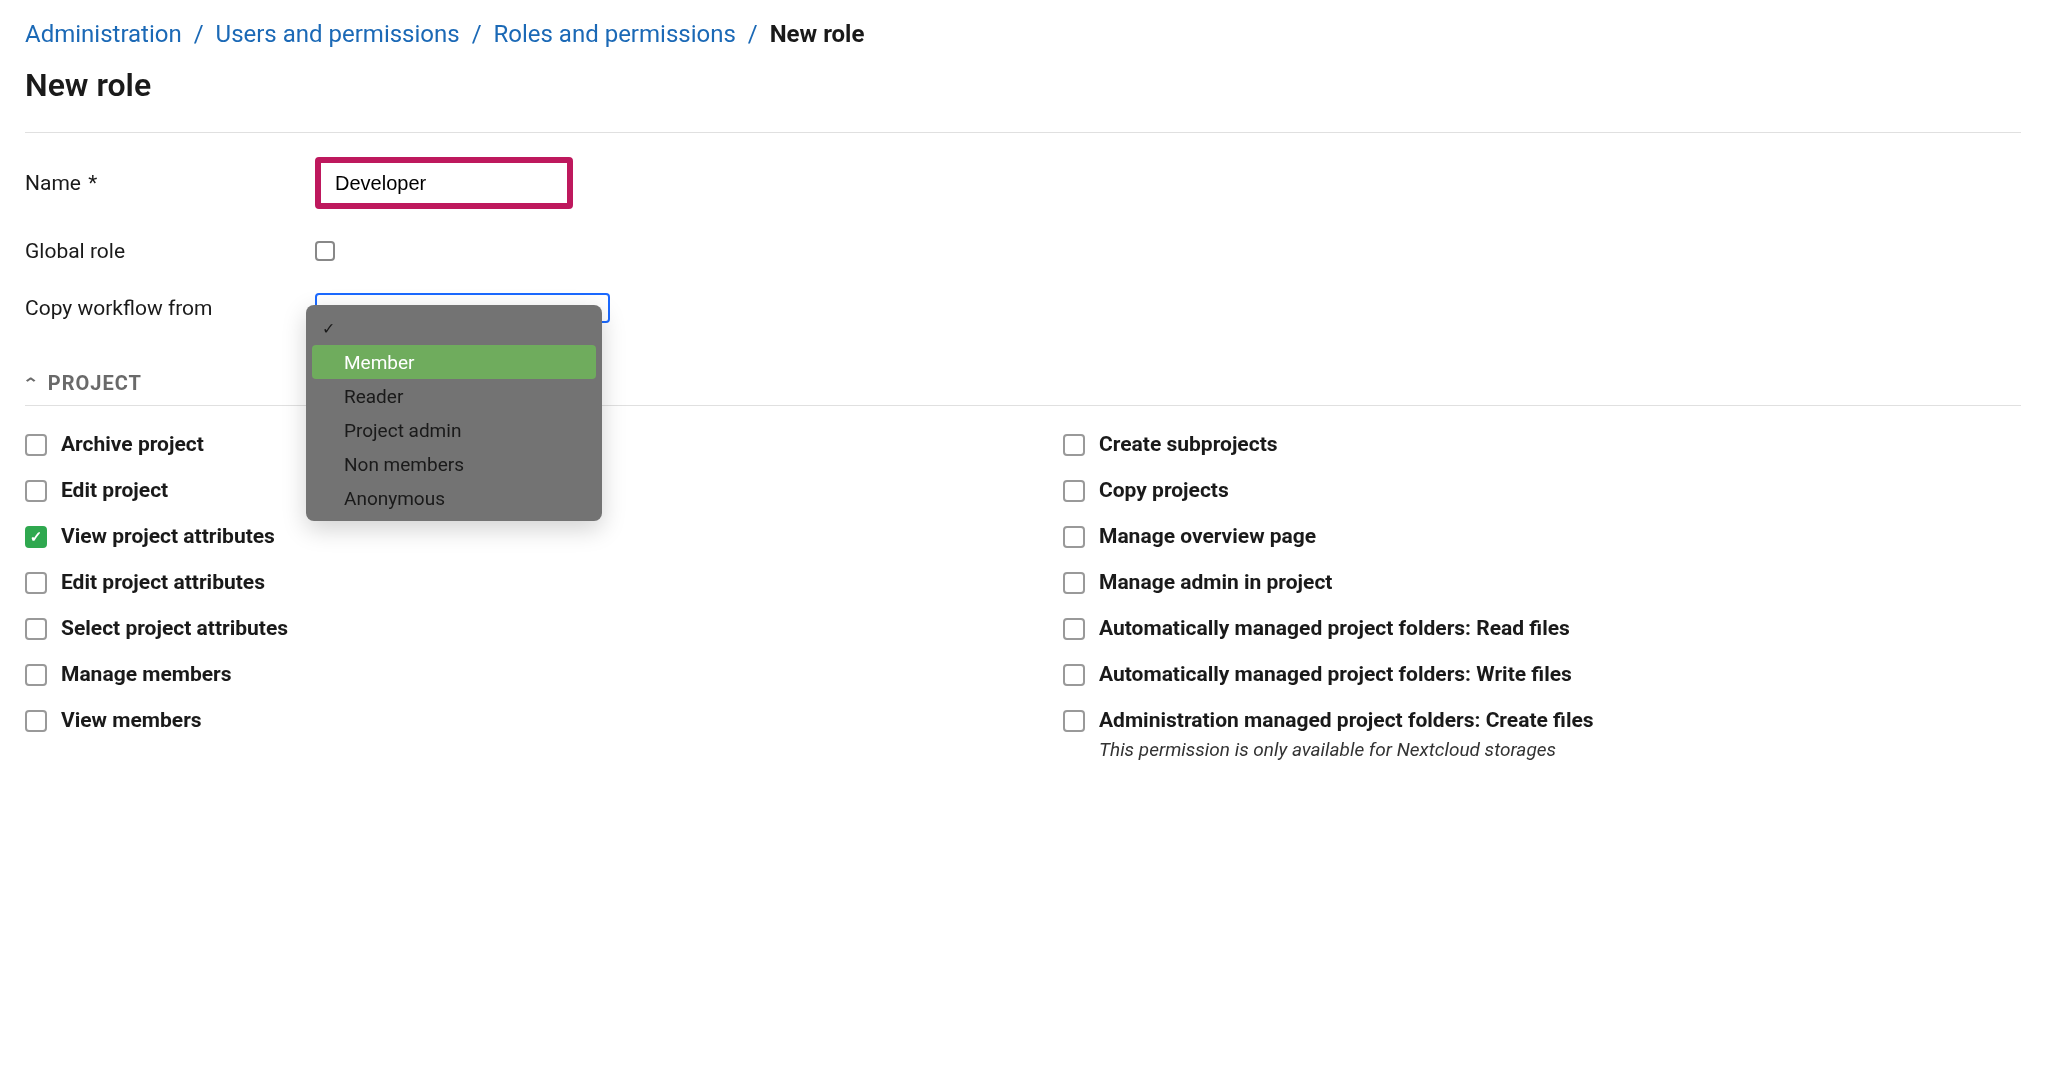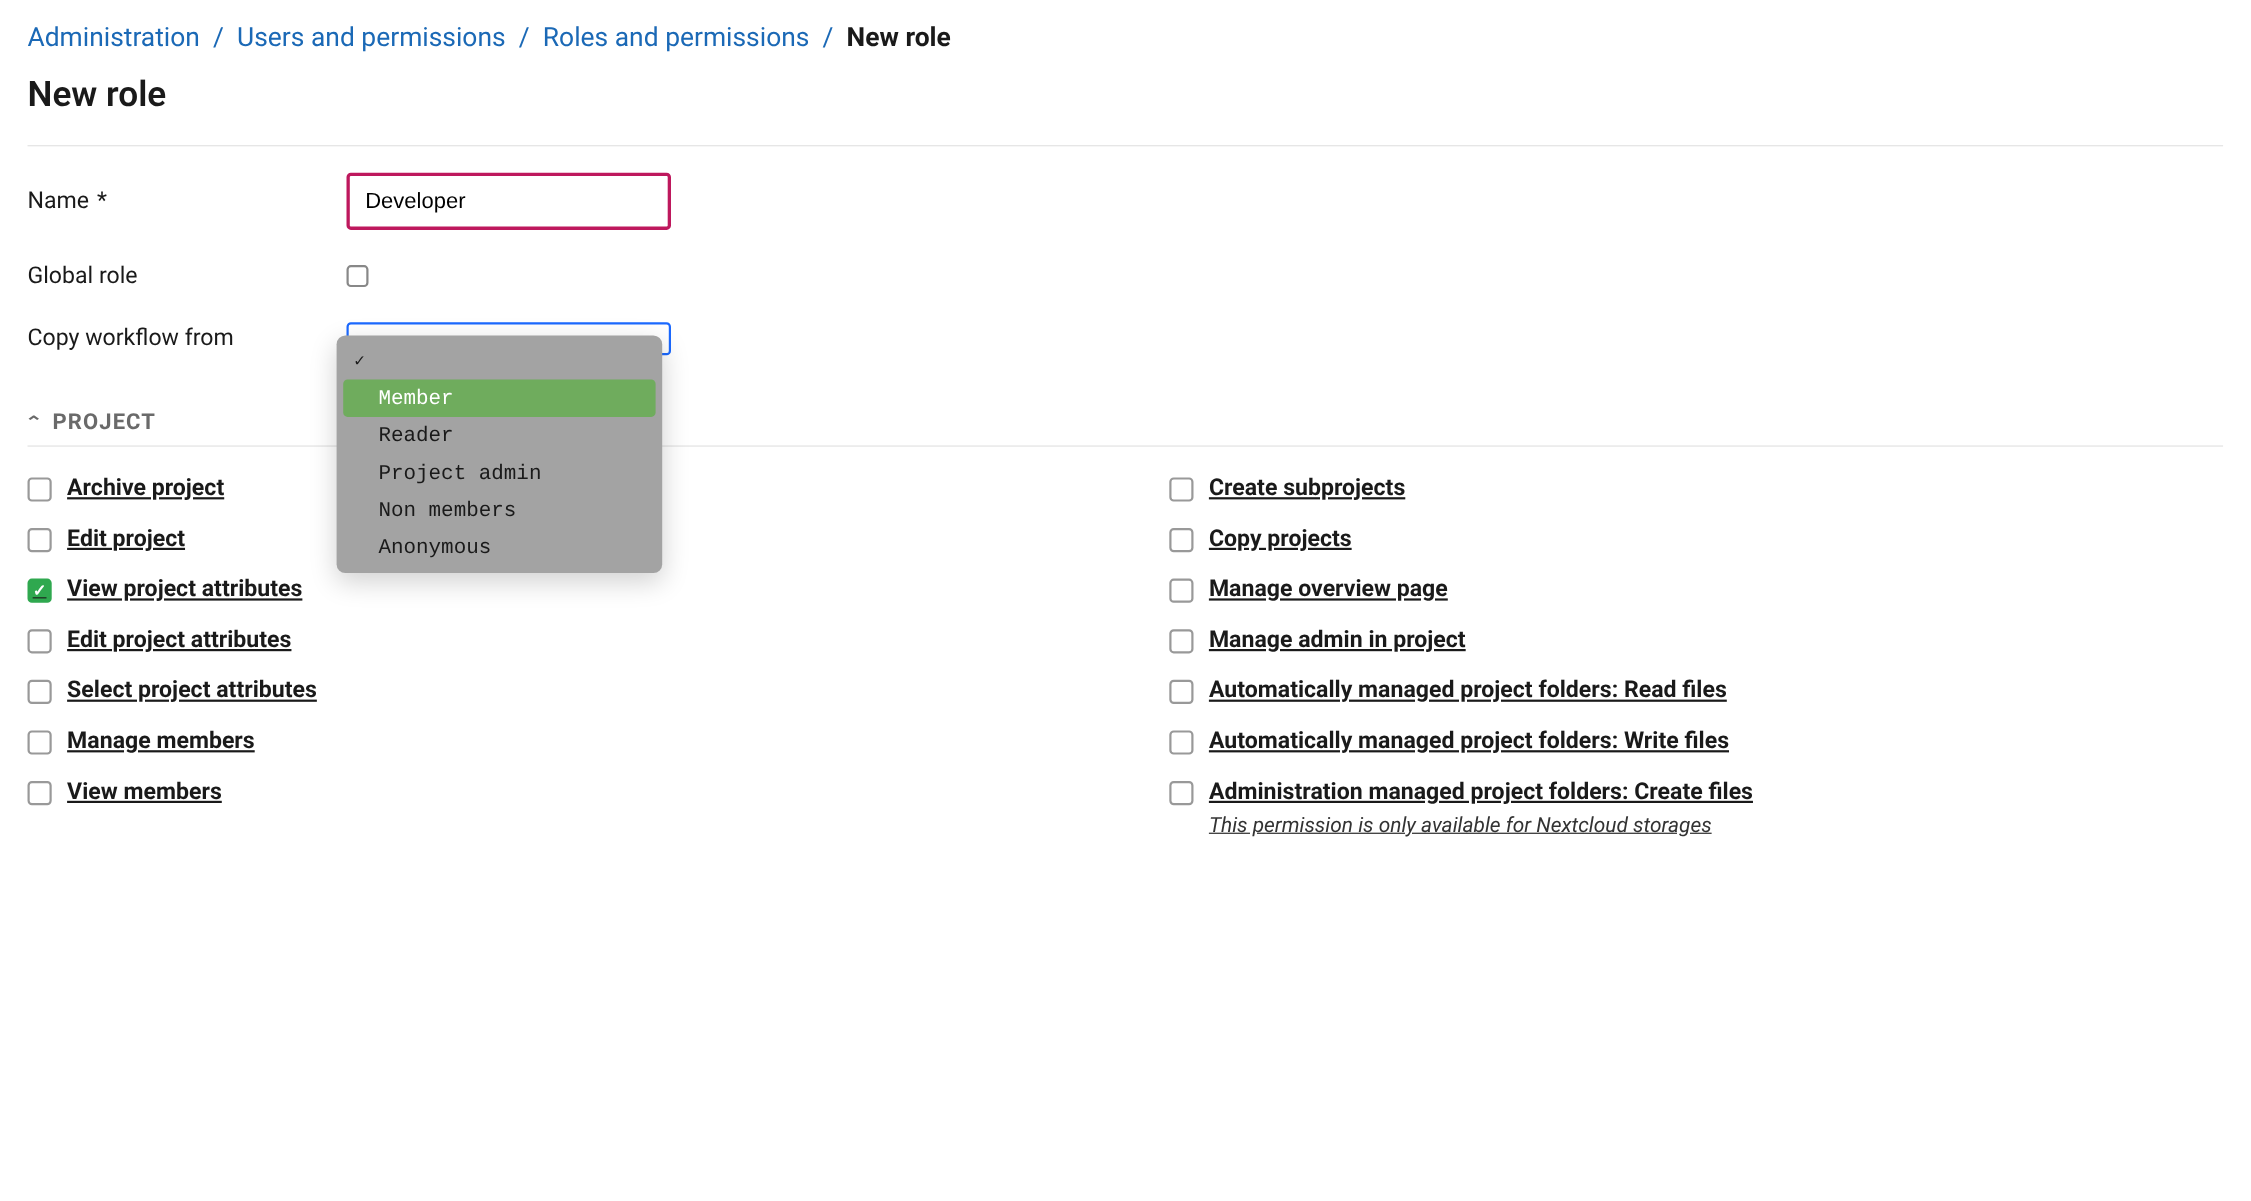--- a/index.html
+++ b/index.html
@@ -41,25 +41,25 @@
       align-items: center;
       margin-bottom: 30px;
     }
     .form-label {
       width: 290px;
       font-size: 21px;
       color: #1a1a1a;
     }
     .form-label .req { margin-left: 2px; }
     .text-input {
-      width: 295px;
+      width: 258px;
       height: 52px;
       padding: 0 14px;
       font-size: 20px;
-      border: 3px solid #be185d;
+      border: 6px solid #be185d;
       border-radius: 4px;
       outline: none;
     }
     .checkbox-plain {
       width: 20px;
       height: 20px;
       border: 2px solid #888;
       border-radius: 4px;
       background: #fff;
       display: inline-block;
@@ -73,26 +73,25 @@
       height: 30px;
       border: 2px solid #1b69ff;
       border-radius: 4px;
       background: #fff;
     }
     .dropdown-menu {
       position: absolute;
       top: 12px;
       left: -9px;
       width: 296px;
-      background: #a3a3a3;
+      background: #737373;
       border-radius: 8px;
       box-shadow: 0 8px 24px rgba(0,0,0,0.18);
       padding: 6px;
       z-index: 100;
-      font-family: Liberation Mono, monospace;
     }
     .dropdown-option {
       height: 34px;
       display: flex;
       align-items: center;
       padding-left: 32px;
       font-size: 19px;
       border-radius: 4px;
       position: relative;
       color: #1a1a1a;
@@ -124,21 +123,20 @@
       transform: scaleX(1.4);
     }
     hr.section-rule {
       border: none;
       border-top: 1px solid #e0e0e0;
       margin-bottom: 26px;
     }
     .perm-columns {
       display: flex;
       gap: 80px;
-      text-decoration: underline;
     }
     .perm-col { flex: 1; }
     .perm-item {
       display: flex;
       align-items: flex-start;
       gap: 14px;
       margin-bottom: 22px;
       flex-wrap: wrap;
     }
     .perm-check {

